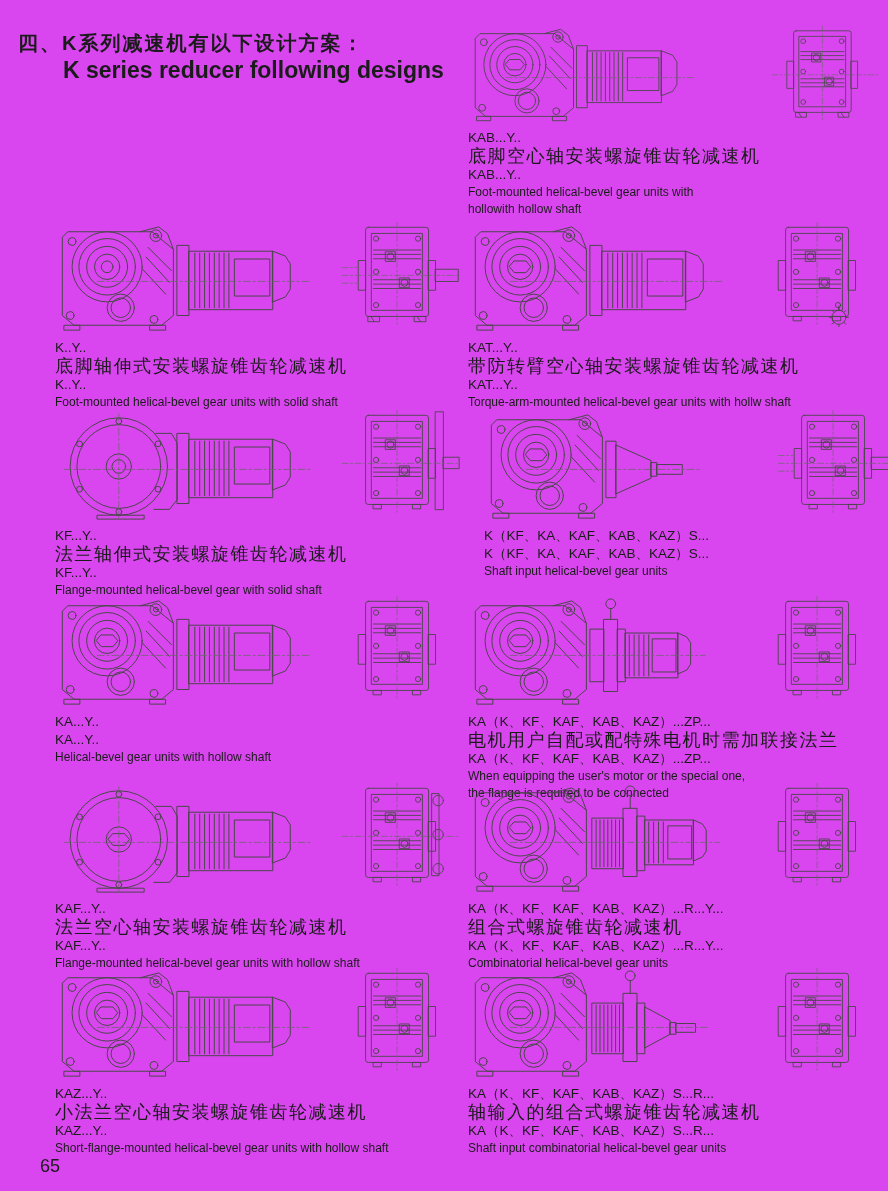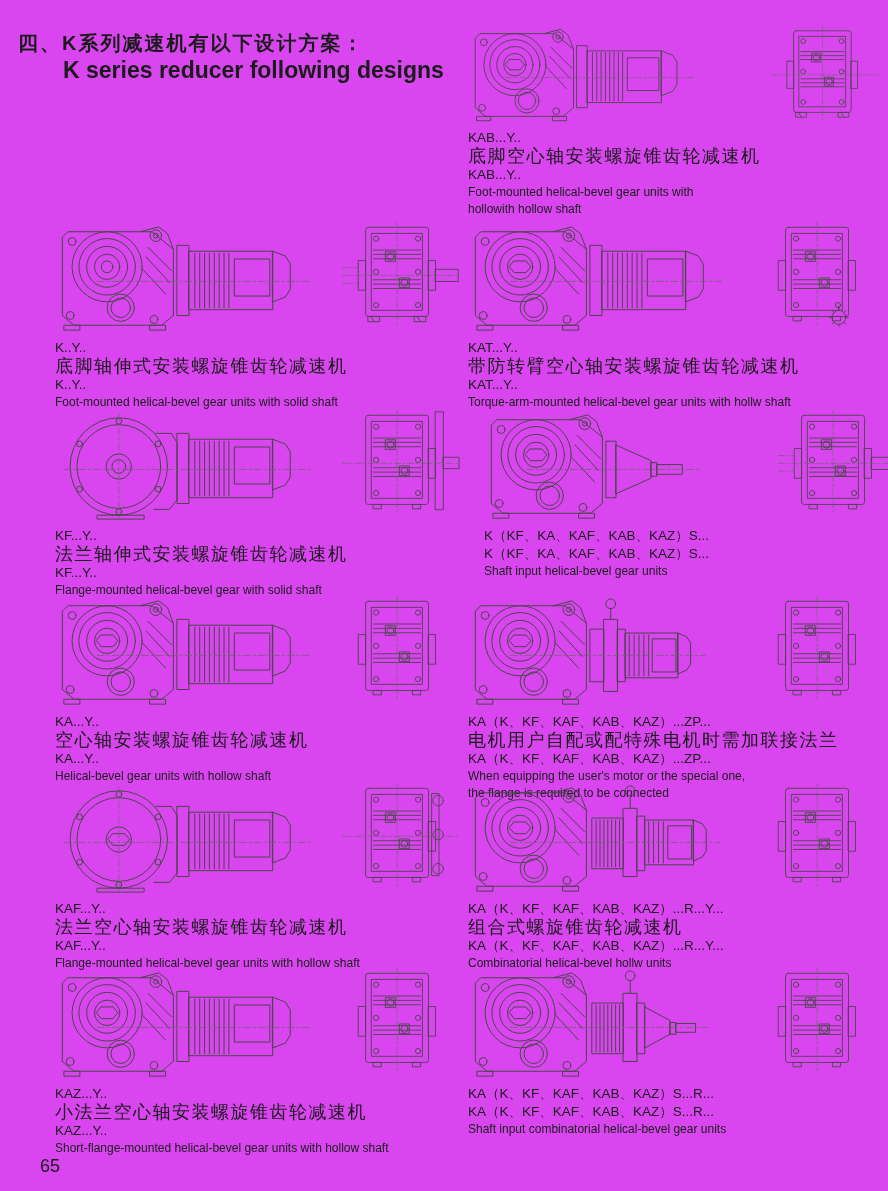--- a/index.html
+++ b/index.html
@@ -227,21 +227,20 @@
           <circle cx="71.5" cy="69.5" r="4"></circle>
           <line x1="63" y1="0" x2="63" y2="118" class="dash"></line>
           <rect x="36" y="108" width="9" height="5"></rect>
           <rect x="81" y="108" width="9" height="5"></rect>
           <rect x="19" y="44" width="8" height="34"></rect>
           <rect x="99" y="44" width="8" height="34"></rect>
         </svg>
     </div>
     <div class="caption">
       <div class="code">KA...Y..</div>
-      <div class="zh">空心轴安装螺旋锥齿轮减速机</div>
       <div class="code">KA...Y..</div>
       <div class="en">Helical-bevel gear units with hollow shaft</div>
     </div>
   </div>
 
   <div class="row" style="left:55px;top:783px;width:405px">
     <div class="figs">
       <svg width="265" height="113" viewBox="0 0 265 116">
           <circle cx="62" cy="58" r="50"></circle>
           <circle cx="62" cy="58" r="43"></circle>
@@ -735,21 +734,21 @@
           <rect x="36" y="108" width="9" height="5"></rect>
           <rect x="81" y="108" width="9" height="5"></rect>
           <rect x="19" y="44" width="8" height="34"></rect>
           <rect x="99" y="44" width="8" height="34"></rect>
         </svg>
     </div>
     <div class="caption">
       <div class="code">KA（K、KF、KAF、KAB、KAZ）...R...Y...</div>
       <div class="zh">组合式螺旋锥齿轮减速机</div>
       <div class="code">KA（K、KF、KAF、KAB、KAZ）...R...Y...</div>
-      <div class="en">Combinatorial helical-bevel hollw units</div>
+      <div class="en">Combinatorial helical-bevel gear units</div>
     </div>
   </div>
 
   <div class="row" style="left:468px;top:968px;width:412px">
     <div class="figs">
       <svg width="265" height="113" viewBox="0 0 265 116">
           <path d="M10,10 H96 L118,28 V96 L106,106 H16 L4,96 V16 Z"></path>
           <circle cx="50" cy="46" r="36"></circle>
           <circle cx="50" cy="46" r="29"></circle>
           <circle cx="50" cy="46" r="21"></circle>
@@ -806,19 +805,20 @@
           <circle cx="71.5" cy="69.5" r="4"></circle>
           <line x1="63" y1="0" x2="63" y2="118" class="dash"></line>
           <rect x="36" y="108" width="9" height="5"></rect>
           <rect x="81" y="108" width="9" height="5"></rect>
           <rect x="19" y="44" width="8" height="34"></rect>
           <rect x="99" y="44" width="8" height="34"></rect>
         </svg>
     </div>
     <div class="caption">
       <div class="code">KA（K、KF、KAF、KAB、KAZ）S...R...</div>
+      <div class="zh">轴输入的组合式螺旋锥齿轮减速机</div>
       <div class="code">KA（K、KF、KAF、KAB、KAZ）S...R...</div>
       <div class="en">Shaft input combinatorial helical-bevel gear units</div>
     </div>
   </div>
 
   <div class="page-number">65</div>
 </div>
 
 </body></html>

